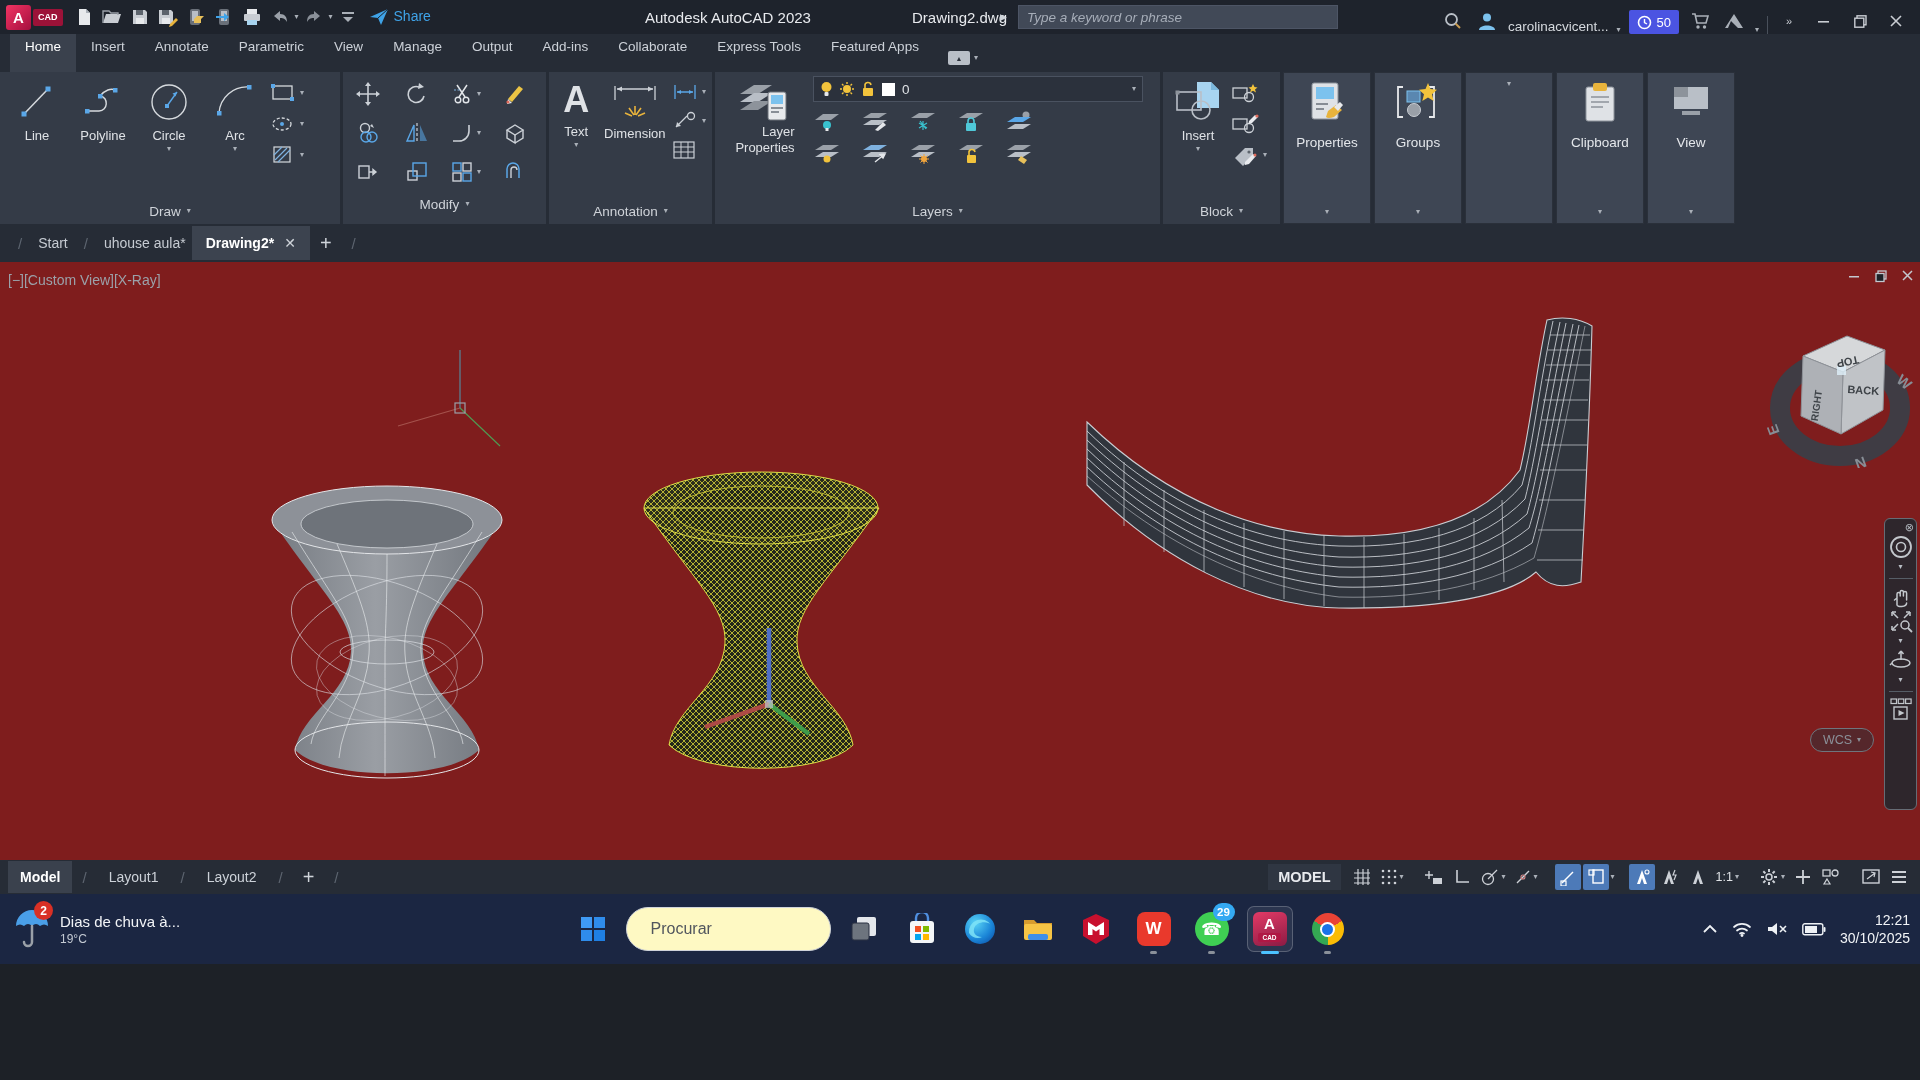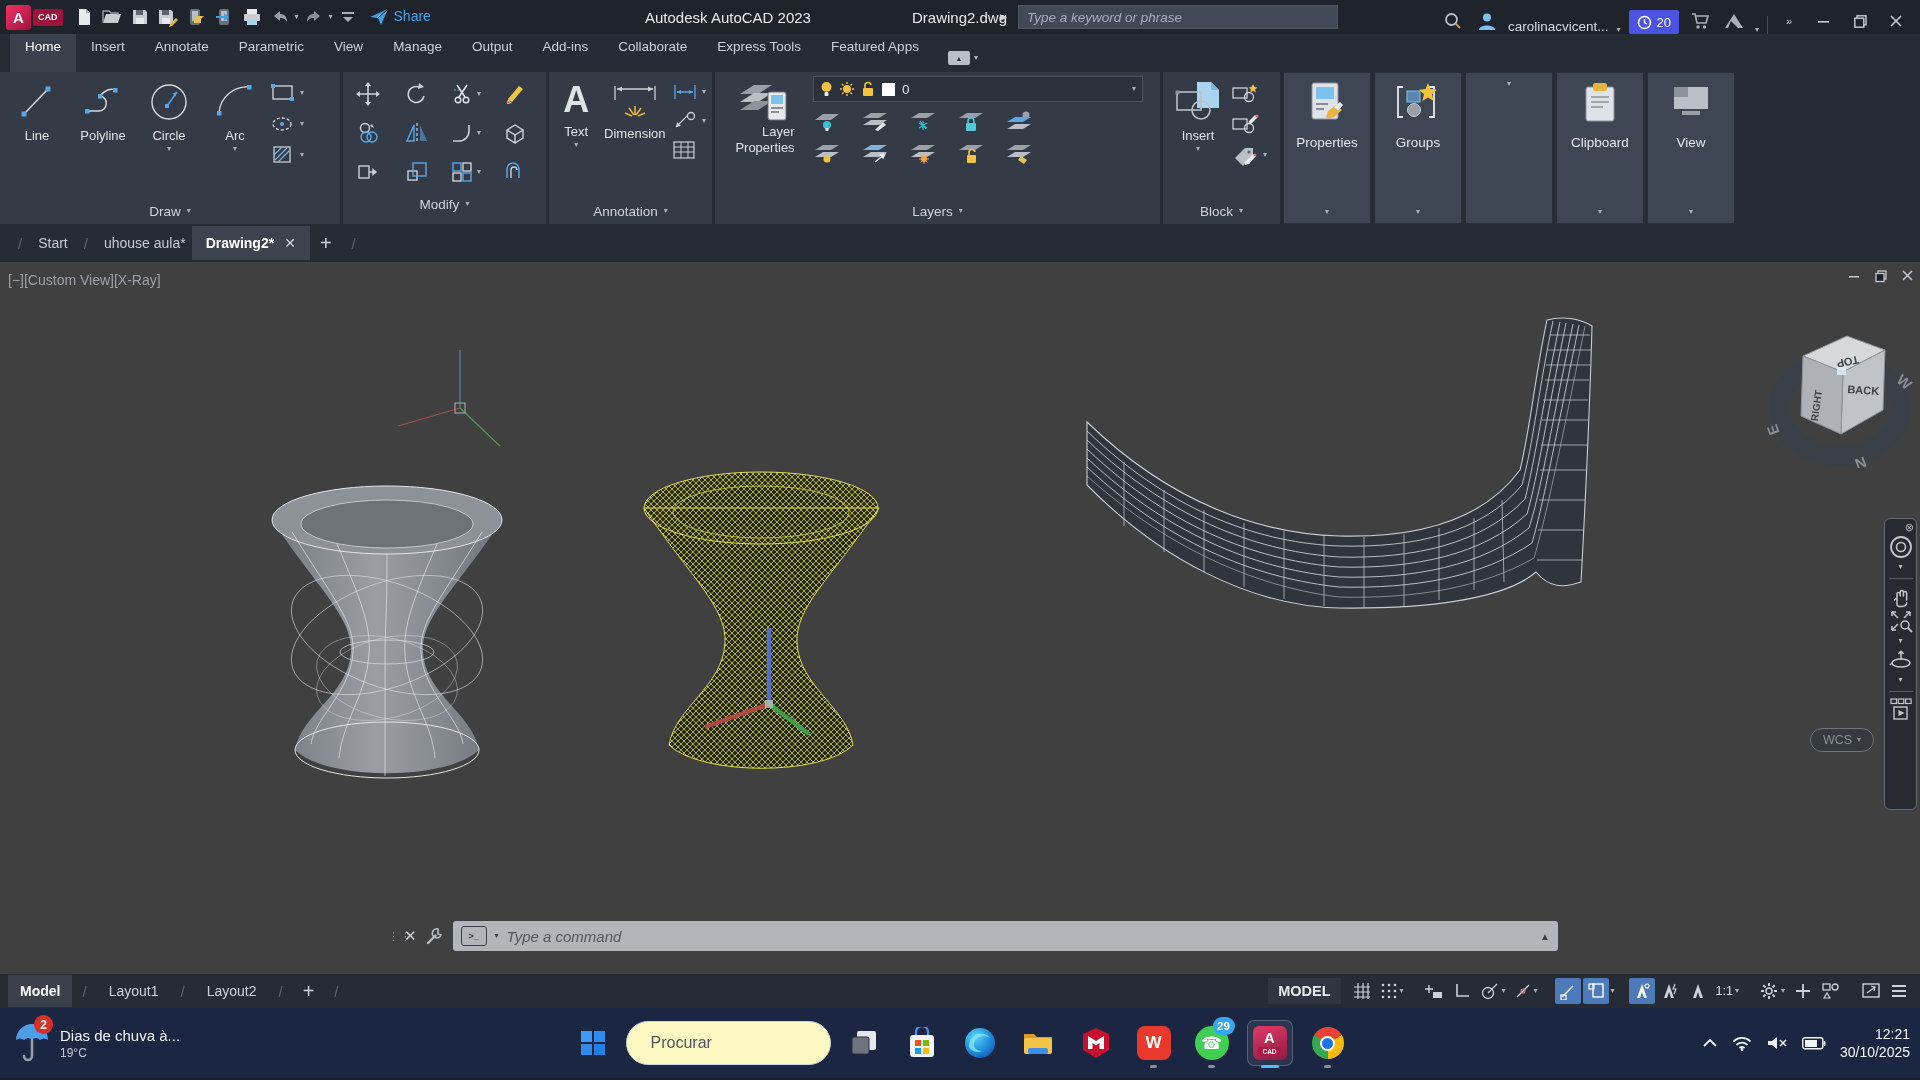--- a/index.html
+++ b/index.html
@@ -58,21 +58,21 @@
 
   
   .filetabs{height:38px;background:#262c36;display:flex;align-items:center;padding-left:8px;font-size:14px;color:#c6cbd2}
   .slash{color:#5d6570;margin:0 10px;font-size:15px}
   .ftab{padding:9px 6px}
   .ftab.active{background:#3c434f;color:#fff;font-weight:bold;display:flex;align-items:center;gap:10px;padding:9px 14px}
   .ftab .x{font-weight:normal;color:#cfd4da}
   .fplus{font-size:20px;color:#cfd4da;margin:0 10px}
 
   
-  .canvas{position:relative;height:712px;background:#404040;overflow:hidden}
+  .canvas{position:relative;height:598px;background:#7f1d1d;overflow:hidden}
   .vplabel{position:absolute;left:8px;top:10px;color:#9ba1a9;font-size:14px}
   .vpctl{position:absolute;right:6px;top:8px;display:flex;gap:14px;color:#c3c8cf}
   .navbar{position:absolute;left:1884px;top:256px;width:33px;height:292px;border:1px solid #666c75;border-radius:6px;background:rgba(35,40,47,.88);display:flex;flex-direction:column;align-items:center;padding-top:2px}
   .navbar .nsep{width:24px;height:1px;background:#565d66;margin:5px 0}
   .navbar .ncaret{color:#b9bec5;font-size:8px;margin:2px 0}
   .nclose{align-self:flex-end;margin-right:2px;color:#b3b8bf;font-size:11px}
   .cmdbar{position:absolute;left:388px;top:656px;width:1170px;height:36px;display:flex;align-items:center;gap:8px}
   .cmd-dots{color:#8b9199;font-size:11px;letter-spacing:1px;line-height:4px;width:8px}
   .cmd-x{color:#cdd2d8;font-size:15px}
   .cmd-input{flex:1;height:30px;background:#b2b5b9;border-radius:3px;display:flex;align-items:center;gap:8px;padding:0 8px}
@@ -242,21 +242,21 @@
           <path d="M2,19 c0,-6 16,-6 16,0 z" fill="#7cc2ee"></path>
         </svg>
       </span>
     <span class="user">carolinacvicent...</span>
     <span class="caret">▾</span>
     <span class="trial">
       <svg width="15" height="15">
           <circle cx="7.5" cy="7.5" r="6" fill="none" stroke="#fff" stroke-width="1.6"></circle>
           <path d="M7.5,4 v3.5 l2.5,1.5" stroke="#fff" stroke-width="1.4" fill="none"></path>
         </svg>
-      <span>20</span>
+      <span>50</span>
     </span>
     <span class="qi">
         <svg width="20" height="18">
           <path d="M2,2 h3 l2,9 h9 l2,-7 h-13" fill="none" stroke="#aab0b8" stroke-width="1.6"></path>
           <circle cx="8" cy="15" r="1.7" fill="#aab0b8"></circle>
           <circle cx="14.5" cy="15" r="1.7" fill="#aab0b8"></circle>
         </svg>
       </span>
     <span class="qi">
         <svg width="22" height="16">

